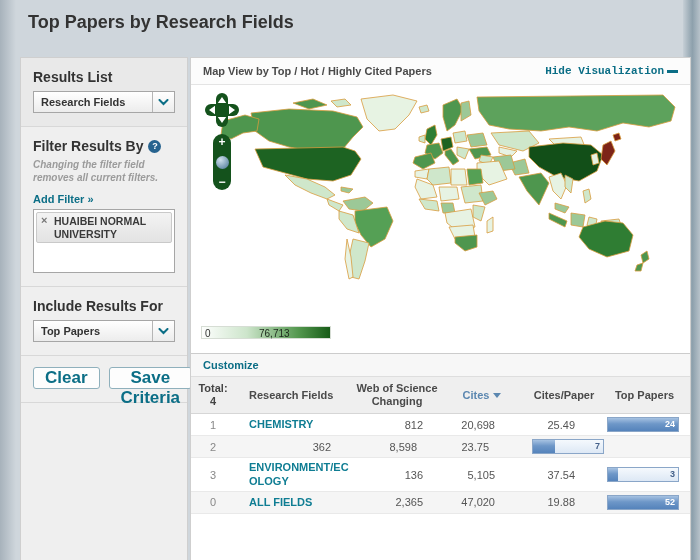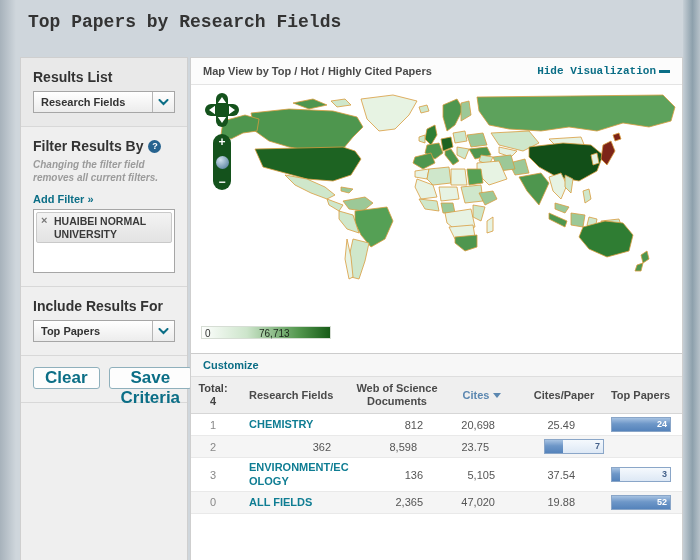--- a/index.html
+++ b/index.html
@@ -8,21 +8,21 @@
     position:relative; width:700px; height:560px; overflow:hidden;
     background:#cfd6dc;
     font-family:"Liberation Sans", sans-serif;
     color:#333;
   }
   .edge-left { position:absolute; left:0; top:0; bottom:0; width:16px;
     background:linear-gradient(to right,#a7b2bb,#cfd6dc); }
   .edge-right { position:absolute; right:0; top:0; bottom:0; width:17px;
     background:linear-gradient(to right,#c6cfd6 0%,#8da0ac 55%,#b7c2ca 100%); }
 
-  .page-title { position:absolute; left:28px; top:12px; font-size:18px; font-weight:bold; color:#333;font-family:Liberation Mono, monospace; }
+  .page-title { position:absolute; left:28px; top:12px; font-size:18px; font-weight:bold; color:#333; }
 
   .layout { position:absolute; left:20px; top:57px; width:663px; bottom:0; display:flex; }
 
   
   .sidebar { width:168px; background:#efefef; border:1px solid #cfcfcf; border-bottom:none;
     display:flex; flex-direction:column; }
   .side-sec { padding:11px 12px 13px 12px; border-bottom:1px solid #d8d8d8; }
   .side-sec.first { background:#e9e9e9; }
   .side-label { font-size:14px; font-weight:bold; color:#333; margin-bottom:6px; }
   .select { height:22px; background:linear-gradient(#ffffff,#ececec);
@@ -90,21 +90,21 @@
   .t-row { align-items:center; padding:3px 8px 3px 0; border-bottom:1px solid #e9e9e9; font-size:11px; min-height:20px; }
   .t-row:nth-child(even) { background:#f5f5f5; }
   .c.rank { text-align:center; color:#888; }
   .c.field { padding-left:14px; }
   .c.field a { color:#0f7d93; font-weight:bold; text-decoration:none; cursor:pointer;
     overflow-wrap:anywhere; line-height:1.2; display:block; }
   .c.docs  { text-align:right; padding-right:20px; color:#555; }
   .c.cites { text-align:right; padding-right:26px; color:#555; }
   .c.cpp   { text-align:right; padding-right:32px; color:#555; }
   .c.bar-cell { display:flex; justify-content:flex-end; padding-right:3px; }
-  .bar { position:relative; width:60px; height:15px; border:1px solid #8aa6c8;
+  .bar { position:relative; width:72px; height:15px; border:1px solid #8aa6c8;
     background:linear-gradient(#f5f9fd,#dde8f5); }
   .bar-fill { height:100%; background:linear-gradient(#a6c2e2 0%,#6e97c8 45%,#5583bb 100%); }
   .bar-num { position:absolute; right:3px; top:1px; font-size:9px; font-weight:bold; }
   .bar-num.light { color:#fff; }
   .bar-num.dark { color:#44618a; }
   .table-fill { flex:1; background:#fff; }
 </style>
 </head>
 <body>
 
@@ -280,21 +280,21 @@
       <div class="report-header">
         <span class="customize-link">Customize</span>
       </div>
 
       <div class="grid-cols t-head">
         <div class="th total">
           <div>Total:</div>
           <div>4</div>
         </div>
         <div class="th rf">Research Fields</div>
-        <div class="th">Web of Science Documents</div>
+        <div class="th">Web of Science Changing</div>
         <div class="th cites">
           <span>Cites</span>
           <span class="sort-arrow"></span>
         </div>
         <div class="th">Cites/Paper</div>
         <div class="th">Top Papers</div>
       </div>
 
       <div>
   <div class="grid-cols t-row">

